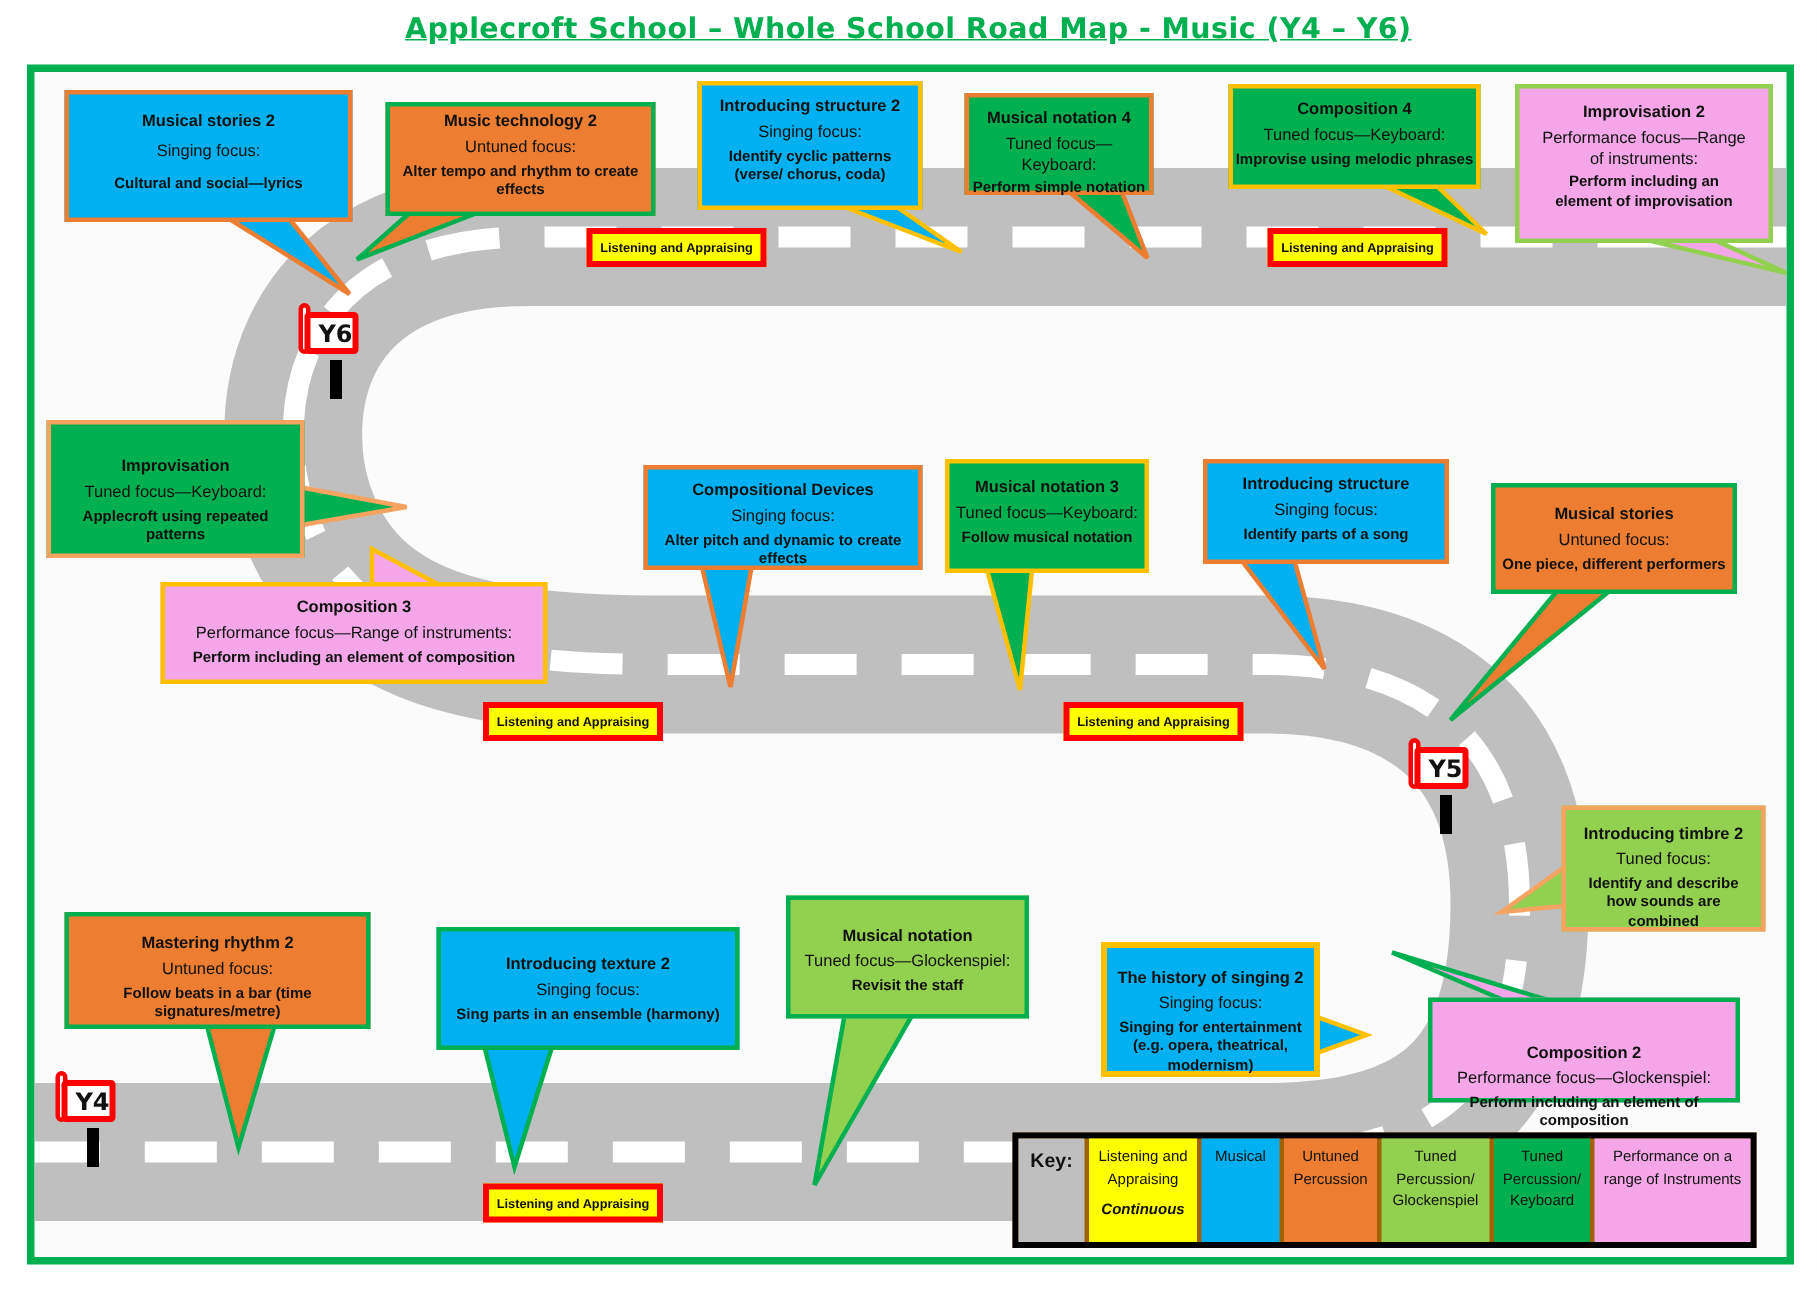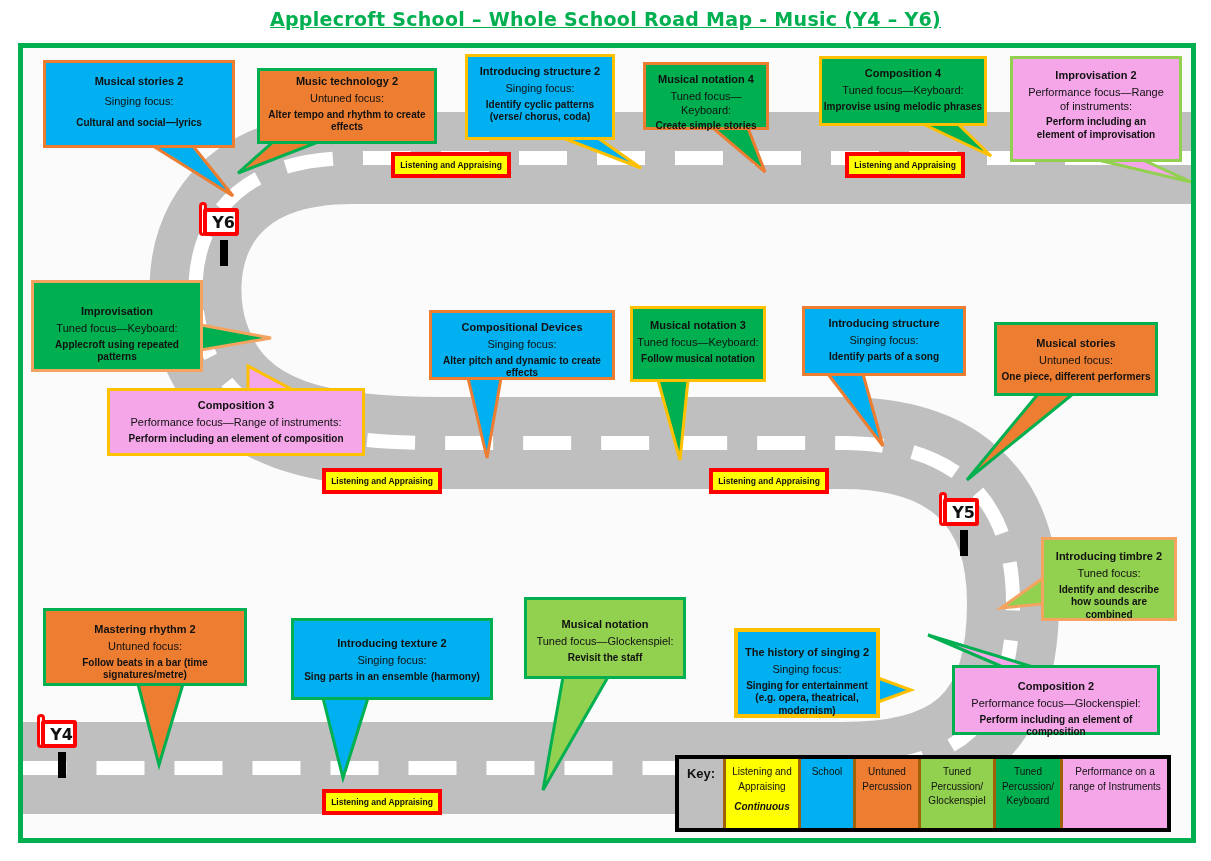--- a/index.html
+++ b/index.html
@@ -66,21 +66,21 @@
     <div class="d" style="padding:0 8px">Alter tempo and rhythm to create effects</div>
   </div>
   <div class="box" id="u2" style="left:442px;top:6px;width:150px;height:86px;background:#00b0f0;border:3px solid #ffc000;">
     <div class="t" style="margin-top:8px">Introducing structure 2</div>
     <div class="f">Singing focus:</div>
     <div class="d" style="padding:0 6px">Identify cyclic patterns (verse/ chorus, coda)</div>
   </div>
   <div class="box" id="u3" style="left:620px;top:14px;width:126px;height:68px;background:#00b050;border:3px solid #ed7d31;">
     <div class="t" style="margin-top:8px">Musical notation 4</div>
     <div class="f">Tuned focus—Keyboard:</div>
-    <div class="d">Create simple stories</div>
+    <div class="d">Perform simple notation</div>
   </div>
   <div class="box" id="u4" style="left:796px;top:8px;width:168px;height:70px;background:#00b050;border:3px solid #ffc000;">
     <div class="t" style="margin-top:8px">Composition 4</div>
     <div class="f">Tuned focus—Keyboard:</div>
     <div class="d">Improvise using melodic phrases</div>
   </div>
   <div class="box" id="u5" style="left:987px;top:8px;width:172px;height:106px;background:#f4a6e8;border:3px solid #92d050;">
     <div class="t" style="margin-top:10px">Improvisation 2</div>
     <div class="f" style="padding:0 10px">Performance focus—Range of instruments:</div>
     <div class="d" style="padding:0 14px">Perform including an element of improvisation</div>
@@ -134,21 +134,21 @@
     <div class="t" style="margin-top:18px">Musical notation</div>
     <div class="f">Tuned focus—Glockenspiel:</div>
     <div class="d">Revisit the staff</div>
   </div>
   <div class="box" id="u16" style="left:711px;top:580px;width:146px;height:90px;background:#00b0f0;border:4px solid #ffc000;">
     <div class="t" style="margin-top:14px">The history of singing 2</div>
     <div class="f">Singing  focus:</div>
     <div class="d" style="padding:0 4px">Singing for entertainment (e.g. opera, theatrical, modernism)</div>
   </div>
   <div class="box" id="u17" style="left:929px;top:617px;width:208px;height:70px;background:#f4a6e8;border:3px solid #00b050;">
-    <div class="t" style="margin-top:12px">Composition 2</div>
+    <div class="t" style="margin-top:28px">Composition 2</div>
     <div class="f">Performance focus—Glockenspiel:</div>
     <div class="d">Perform including an element of composition</div>
   </div>
 
   <div class="la" style="left:368px;top:104px;">Listening and Appraising</div>
   <div class="la" style="left:822px;top:104px;">Listening and Appraising</div>
   <div class="la" style="left:299px;top:420px;">Listening and Appraising</div>
   <div class="la" style="left:686px;top:420px;">Listening and Appraising</div>
   <div class="la" style="left:299px;top:741px;">Listening and Appraising</div>
 
@@ -167,19 +167,19 @@
     <div class="post"></div>
     <div class="board">Y4</div>
   </div>
 
   <div class="key" style="left:652px;top:707px;">
     <div class="cell k">Key:</div>
     <div class="cell" style="background:#ffff00;flex:0 0 72px;">
       <span>Listening and Appraising</span>
       <i>Continuous</i>
     </div>
-    <div class="cell" style="background:#00b0f0;flex:0 0 52px;"><span>School</span></div>
+    <div class="cell" style="background:#00b0f0;flex:0 0 52px;"><span>Musical</span></div>
     <div class="cell" style="background:#ed7d31;flex:0 0 62px;"><span>Untuned Percussion</span></div>
     <div class="cell" style="background:#92d050;flex:0 0 72px;"><span>Tuned Percussion/ Glockenspiel</span></div>
     <div class="cell" style="background:#00b050;flex:0 0 64px;"><span>Tuned Percussion/ Keyboard</span></div>
     <div class="cell" style="background:#f4a6e8;"><span>Performance on a range of Instruments</span></div>
   </div>
 </div>
 
 </body></html>

